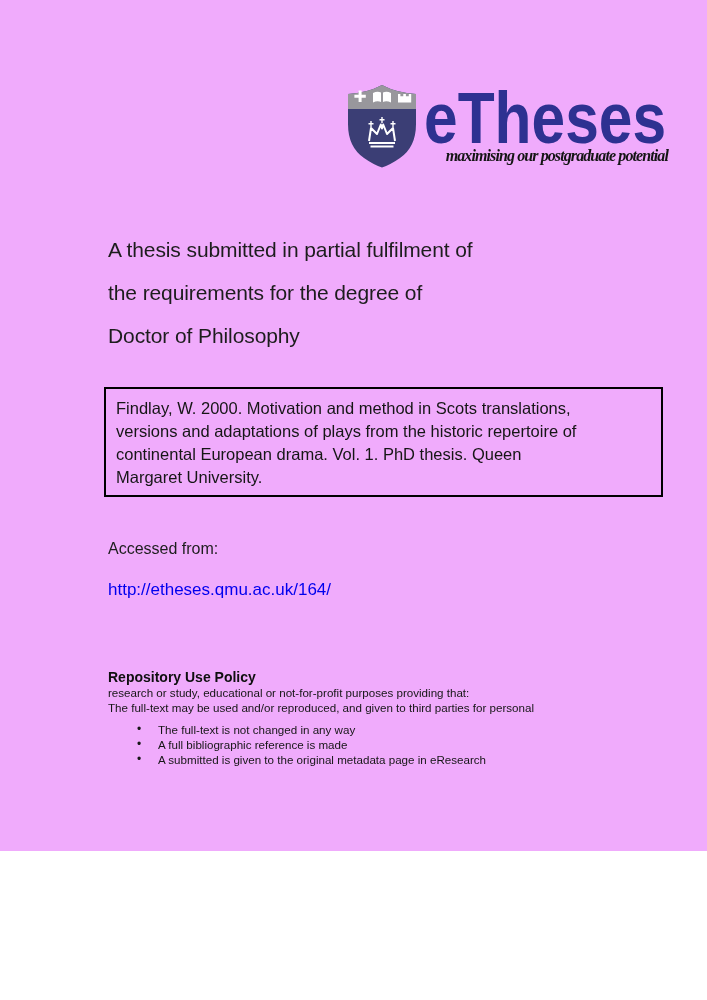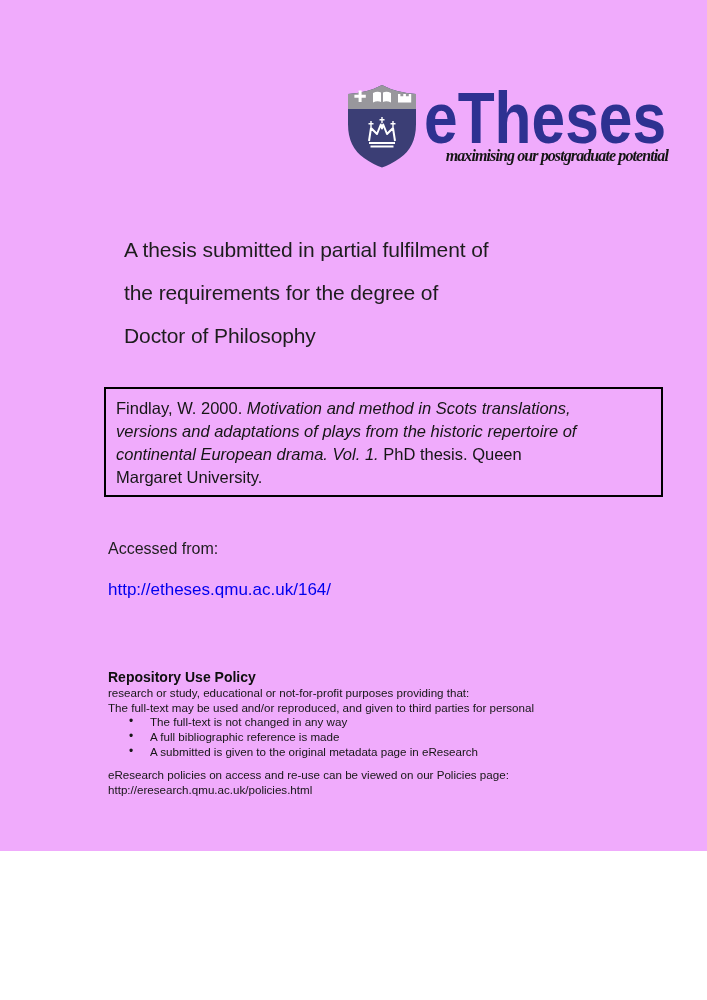--- a/index.html
+++ b/index.html
@@ -15,39 +15,39 @@
     font-size:72px;font-weight:bold;color:#2e3191;line-height:1;
     transform:scaleX(0.84);transform-origin:left top;white-space:nowrap;
   }
   .tagline{
     position:absolute;right:39px;top:147px;
     font-family:"Liberation Serif",serif;font-style:italic;font-weight:bold;
     font-size:16px;letter-spacing:-0.9px;color:#151515;white-space:nowrap;
   }
 
   
-  .heading{position:absolute;left:108px;top:228px;font-size:21px;line-height:43px;letter-spacing:-0.1px;color:#1d1d1d;margin-left:16px;}
+  .heading{position:absolute;left:108px;top:228px;font-size:21px;line-height:43px;letter-spacing:-0.1px;color:#1d1d1d;}
 
   
   .citation-box{
     position:absolute;left:104px;top:387px;width:559px;height:110px;box-sizing:border-box;
     border:2px solid #000;padding:8px 10px;font-size:16.5px;line-height:23px;color:#161616;
   }
-  .citation-box .it{font-style:italic;}
+  .citation-box .it{}
 
   
   .accessed{position:absolute;left:108px;top:540px;font-size:16px;color:#1d1d1d;}
   a.link{color:#0000ee;cursor:pointer;}
   .access-link{position:absolute;left:108px;top:579px;font-size:17px;line-height:22px;}
 
   
   .policy-heading{position:absolute;left:108px;top:653px;font-size:14px;font-weight:bold;color:#0f0f0f;margin-top:16px;}
   .policy-intro{position:absolute;left:108px;top:685px;font-size:11.6px;line-height:15px;color:#161616;}
   .policy-bullets{
-    position:absolute;left:108px;top:714px;margin:0;padding:0;list-style:none;
+    position:absolute;left:108px;top:714px;margin:8px;padding:0;list-style:none;
     font-size:11.6px;line-height:15.2px;color:#161616;
   }
   .policy-bullets li{position:relative;padding-left:42px;}
   .policy-bullets li::before{content:"\2022";position:absolute;left:21px;top:0;font-size:12px;}
   .policy-footer{position:absolute;left:108px;top:767px;font-size:11.6px;line-height:15px;color:#161616;}
 
   
   .footer-link{position:absolute;right:62px;top:850px;font-size:17.5px;line-height:24px;margin-left:20px;}
 </style>
 </head>
@@ -106,20 +106,16 @@
   <div class="policy-heading">Repository Use Policy</div>
   <div class="policy-intro">
     <div>research or study, educational or not-for-profit purposes providing that:</div>
     <div>The full-text may be used and/or reproduced, and given to third parties for personal</div>
   </div>
   <ul class="policy-bullets">
     <li>The full-text is not changed in any way</li>
     <li>A full bibliographic reference is made</li>
     <li>A submitted is given to the original metadata page in eResearch</li>
   </ul>
-  <div class="policy-footer">
-    <div>eResearch policies on access and re-use can be viewed on our Policies page:</div>
-    <div>http://eresearch.qmu.ac.uk/policies.html</div>
-  </div>
 
   <a class="link footer-link">http://etheses.qmu.ac.uk</a>
 
 </div>
 
 </body></html>

